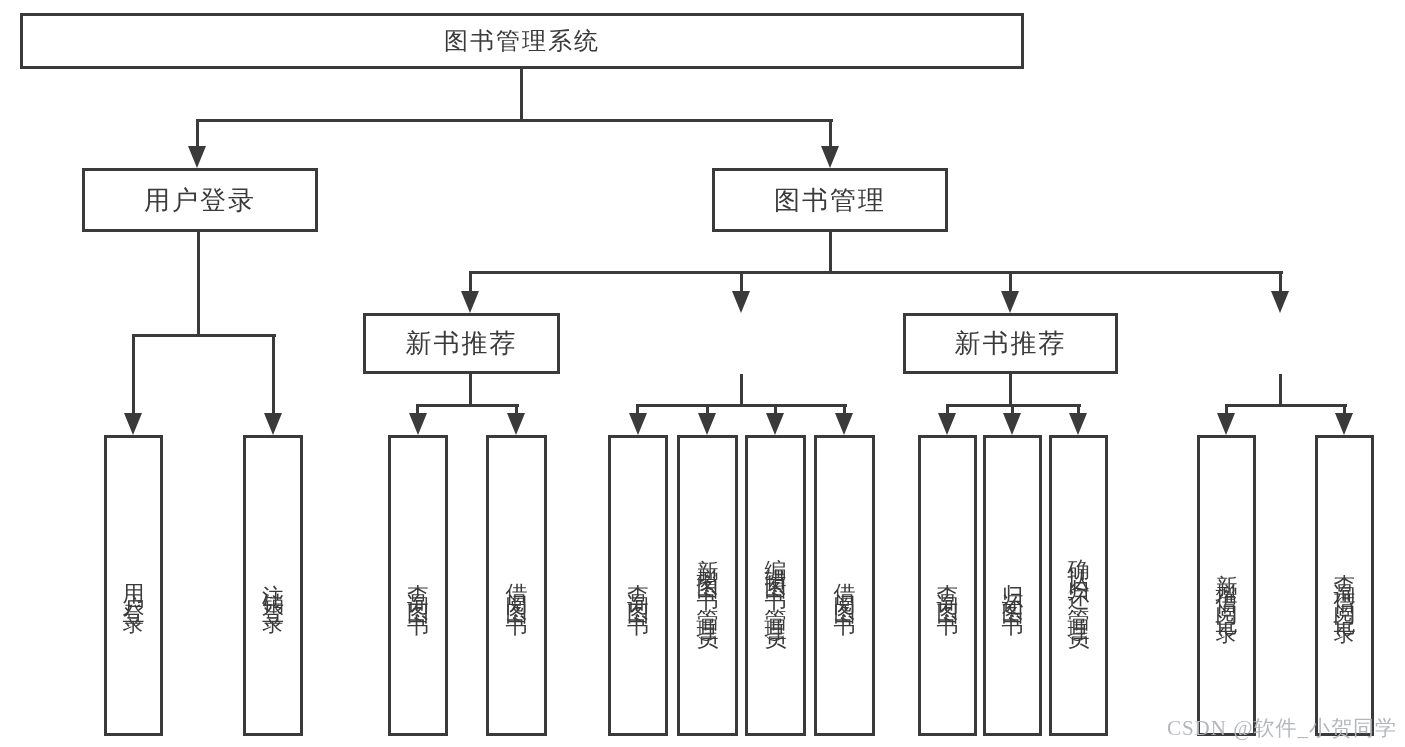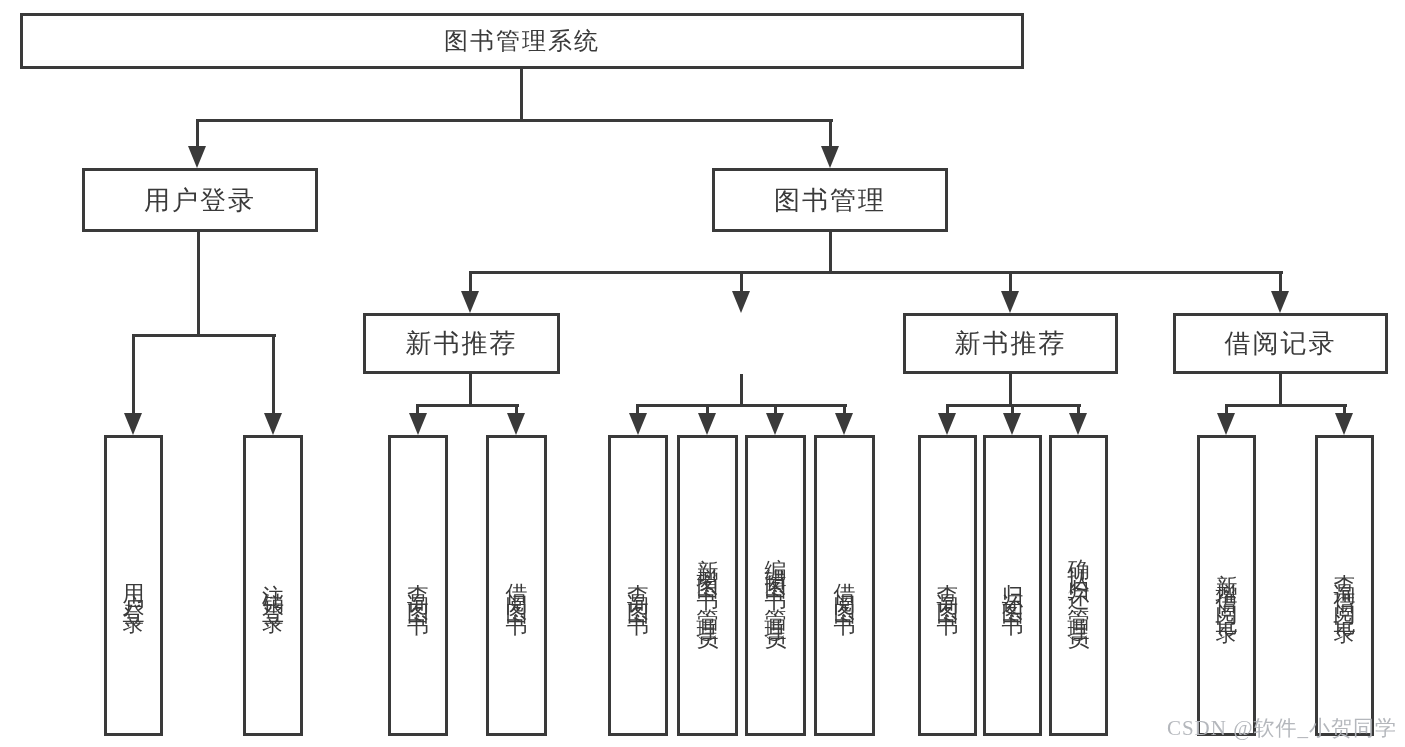--- a/index.html
+++ b/index.html
@@ -64,23 +64,20 @@
   </div>
   <div class="box h2" style="left:712px;top:168px;width:236px;height:64px">
     <span class="box-label">图书管理</span>
   </div>
 
   <div class="box h2" style="left:363px;top:313px;width:197px;height:61px">
     <span class="box-label">新书推荐</span>
   </div>
   <div class="box h2" style="left:903px;top:313px;width:215px;height:61px">
     <span class="box-label">新书推荐</span>
-  </div>
-  <div class="box h2" style="left:1173px;top:313px;width:215px;height:61px">
-    <span class="box-label">借阅记录</span>
   </div>
 
   <div class="box v" style="left:104px;top:435px;width:59px;height:301px">
     <span class="box-label">用户登录</span>
   </div>
   <div class="box v" style="left:243px;top:435px;width:60px;height:301px">
     <span class="box-label">注销登录</span>
   </div>
   <div class="box v" style="left:388px;top:435px;width:60px;height:301px">
     <span class="box-label">查询图书</span>

